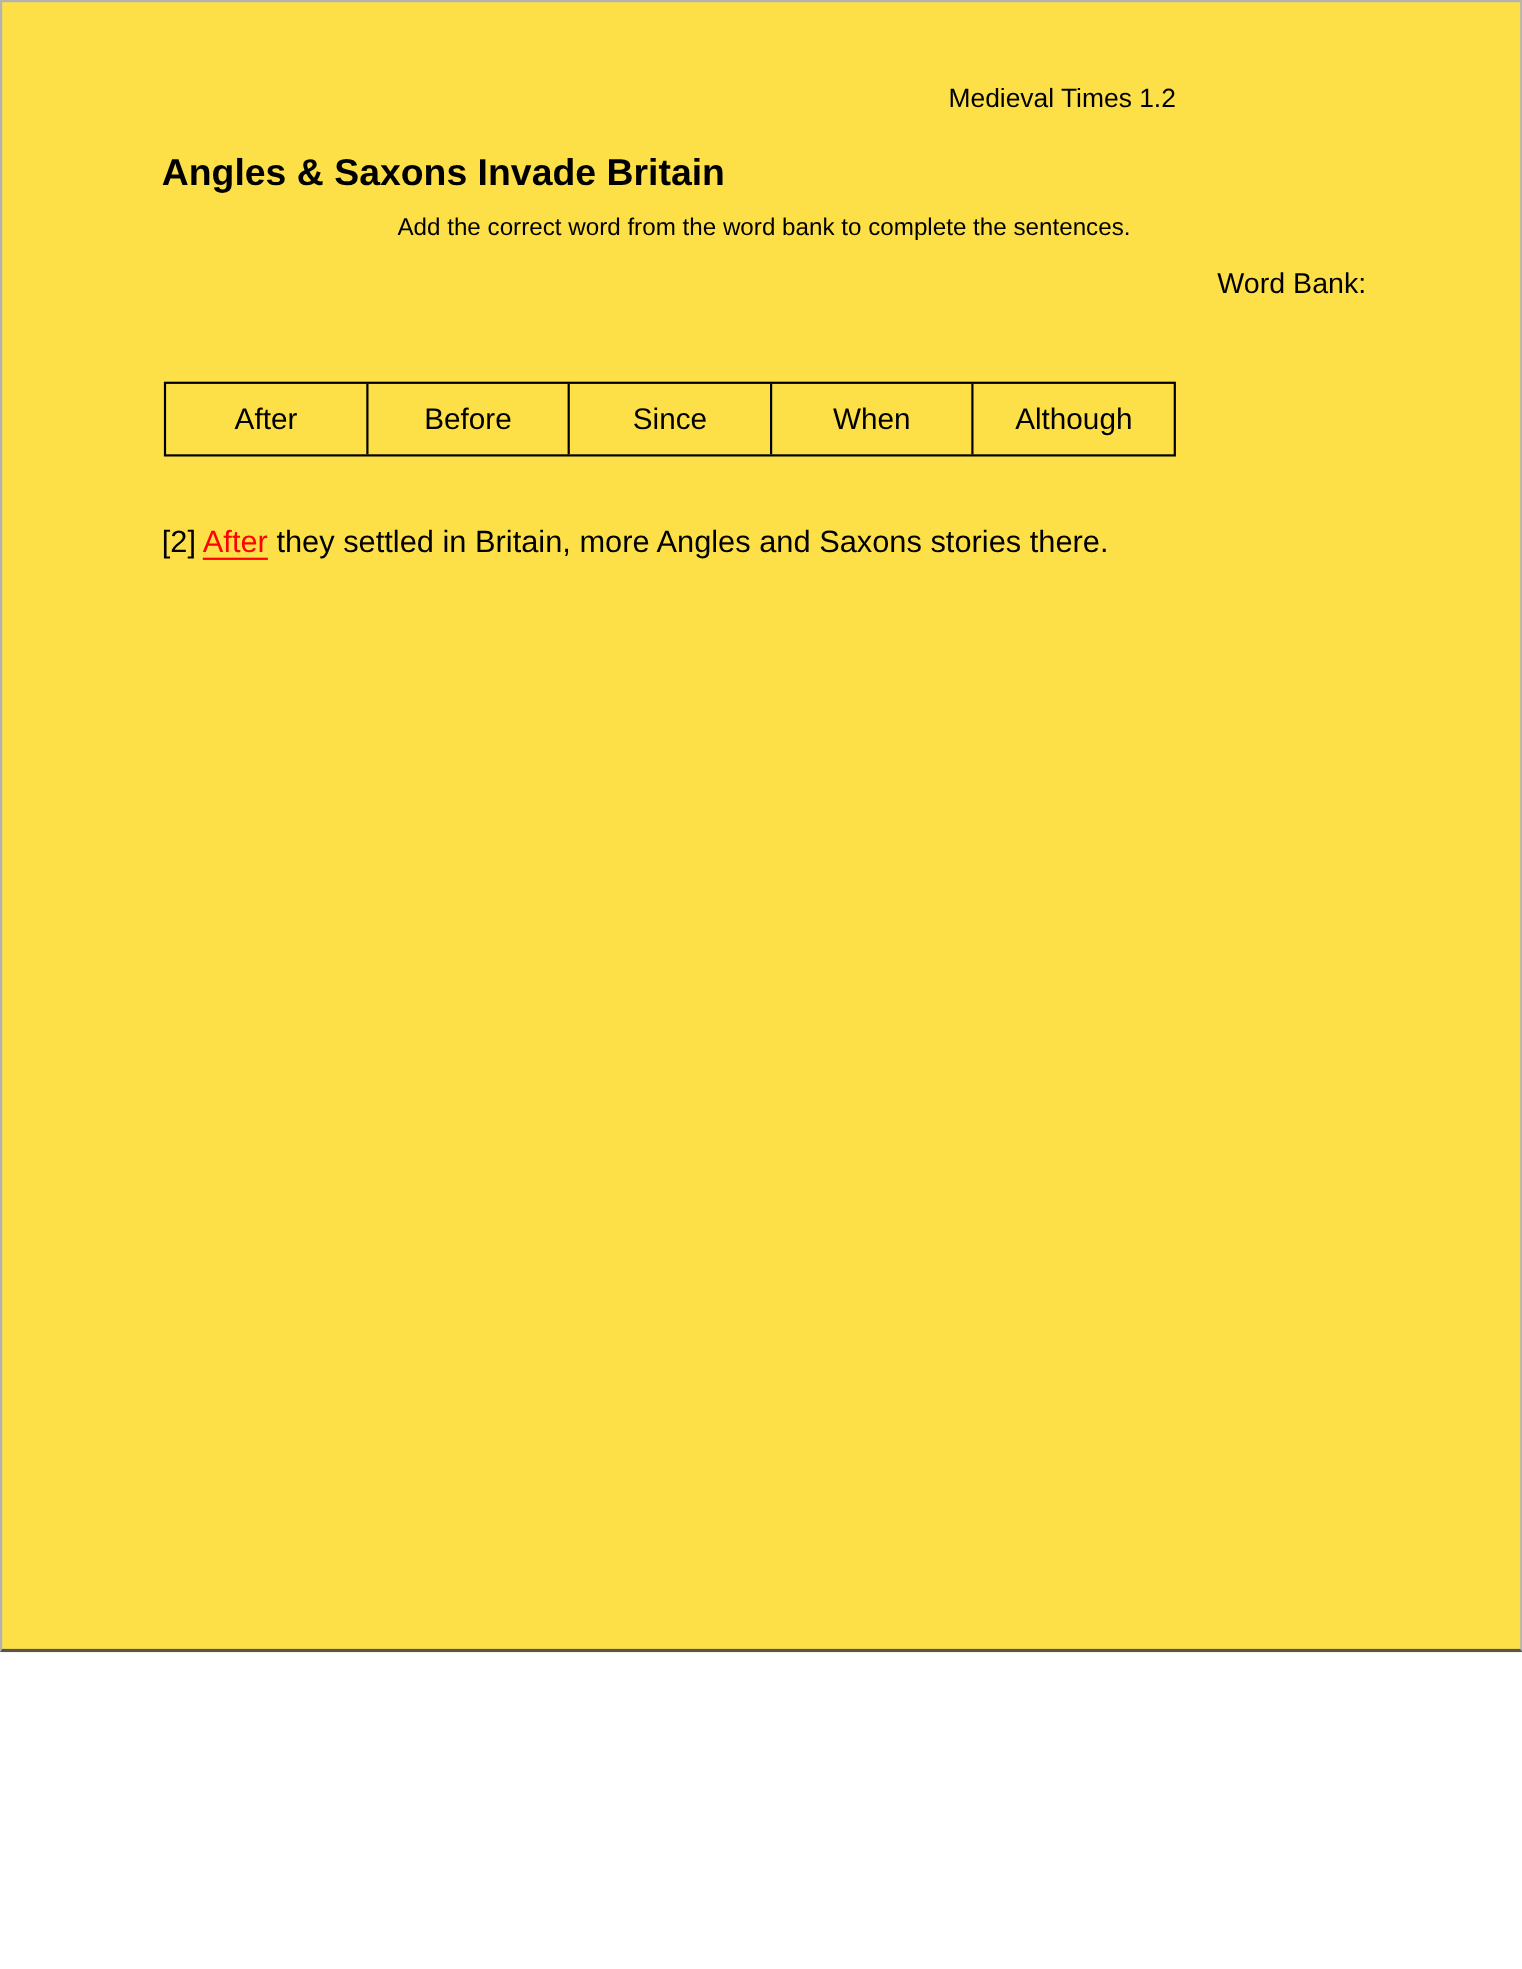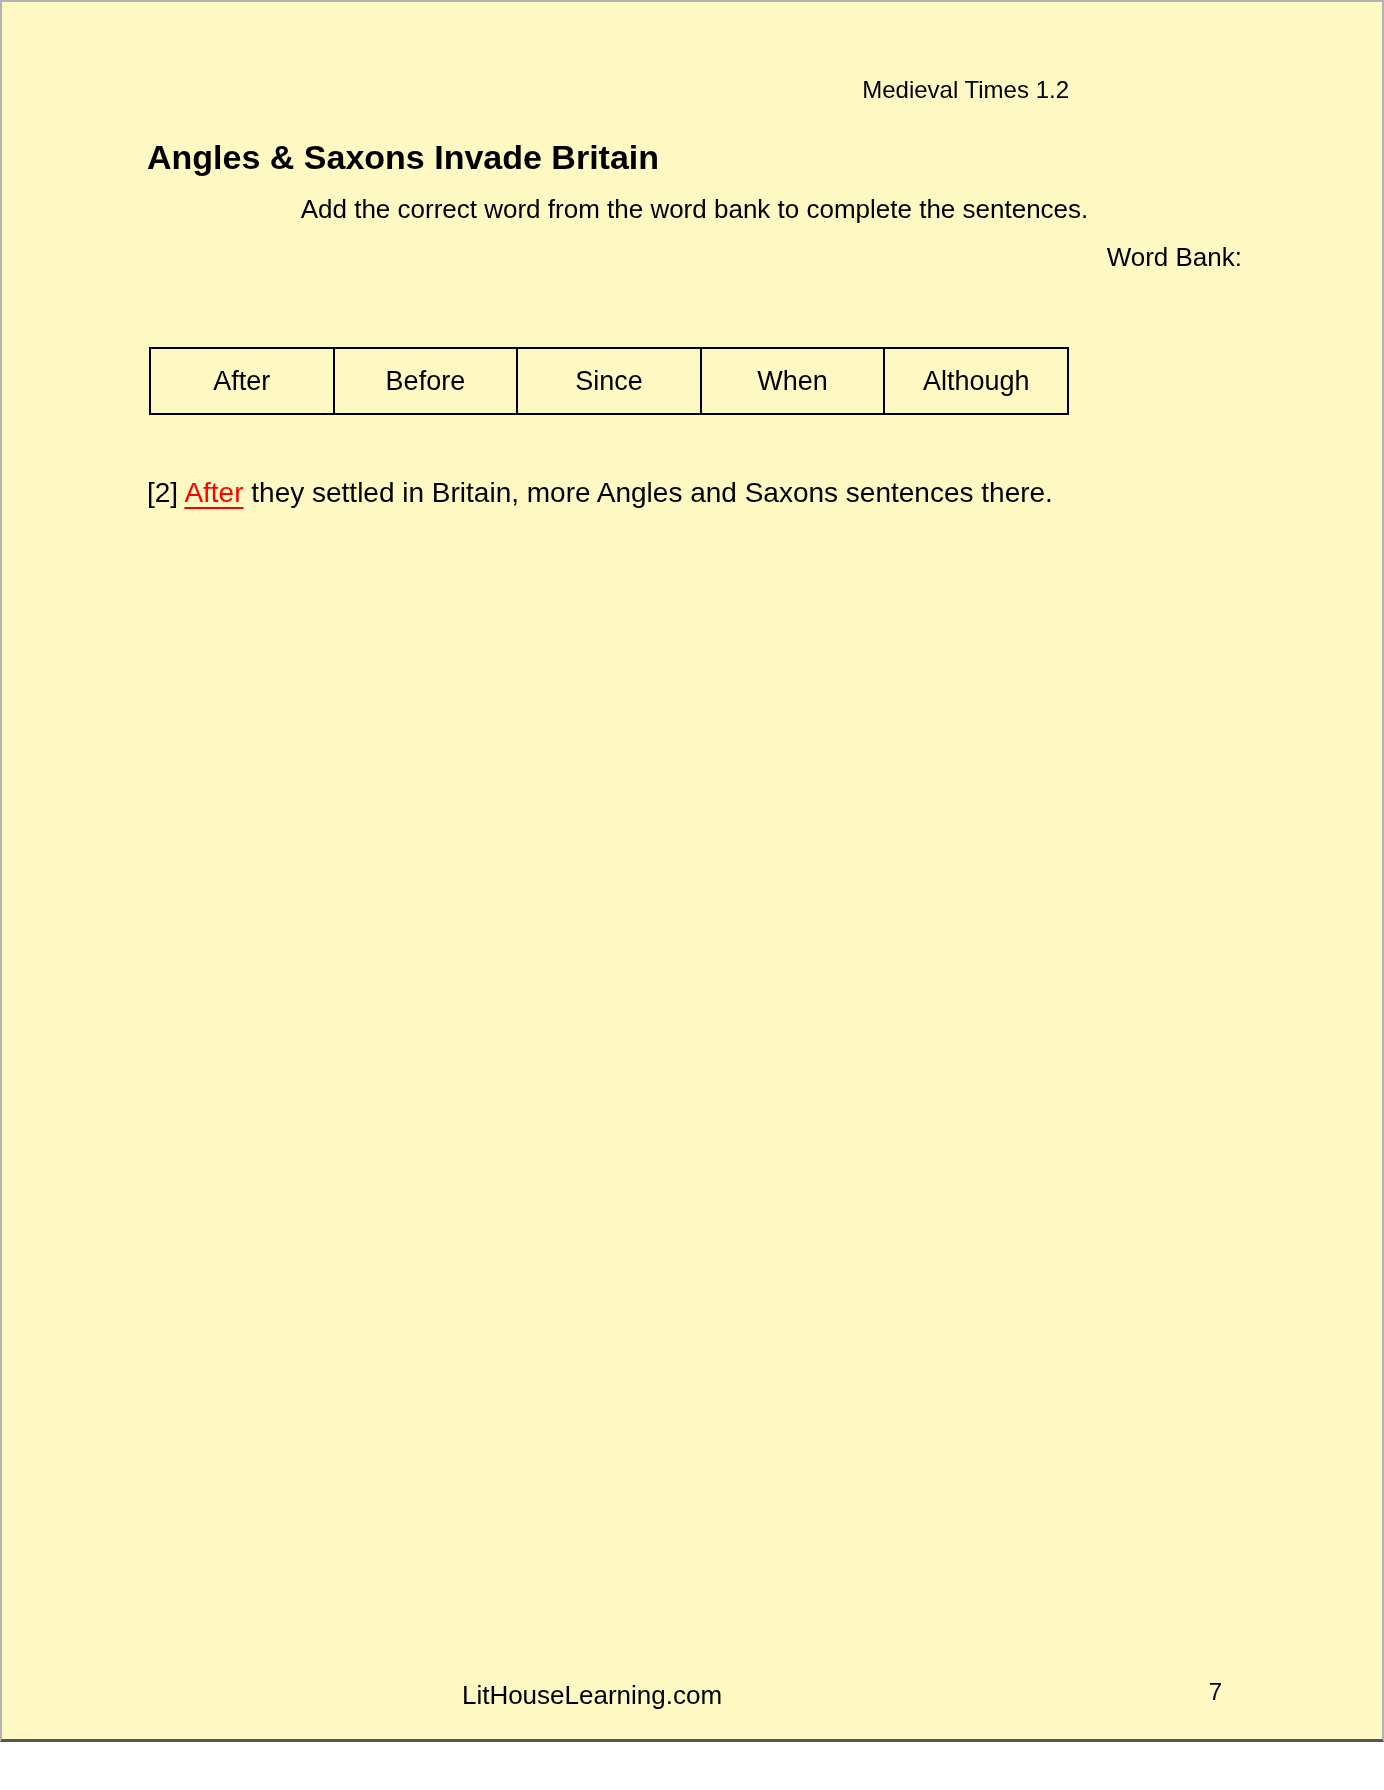--- a/index.html
+++ b/index.html
@@ -3,23 +3,23 @@
 <meta charset="utf-8">
 <style>
   html, body {
     margin: 0;
     padding: 0;
     background: #ffffff;
   }
   .page {
     position: relative;
     width: 1384px;
-    height: 1742px;
+    height: 1502px;
     box-sizing: border-box;
-    background: #fef9c3;
+    background: #fde047;
     border: 2px solid #b3b3b3;
     border-bottom: 3px solid #555555;
     font-family: "Liberation Sans", sans-serif;
     color: #000000;
     overflow: hidden;
   }
   .header-label {
     position: absolute;
     top: 74px;
     left: 145px;
@@ -34,21 +34,21 @@
     width: 1095px;
     font-size: 34px;
     font-weight: bold;
   }
   .instructions {
     position: absolute;
     top: 192px;
     left: 145px;
     width: 1095px;
     text-align: center;
-    font-size: 26px;
+    font-size: 22px;
   }
   .wordbank-label {
     position: absolute;
     top: 240px;
     left: 145px;
     width: 1095px;
     text-align: right;
     font-size: 26px;
   }
   .wordbank-table {
@@ -119,19 +119,19 @@
 
   <div class="wordbank-table">
     <div class="wordbank-cell">After</div>
     <div class="wordbank-cell">Before</div>
     <div class="wordbank-cell">Since</div>
     <div class="wordbank-cell">When</div>
     <div class="wordbank-cell">Although</div>
   </div>
 
   <div class="body-text">
-    <p><span>[2] </span><span class="answer" style="color: rgb(255, 0, 0);">After</span><span> they settled in Britain, more Angles and Saxons sentences there.</span></p>
+    <p><span>[2] </span><span class="answer" style="color: rgb(255, 0, 0);">After</span><span> they settled in Britain, more Angles and Saxons stories there.</span></p>
   </div>
 
   <div class="footer-site">LitHouseLearning.com</div>
   <div class="footer-page">7</div>
 
 </div>
 
 </body></html>

